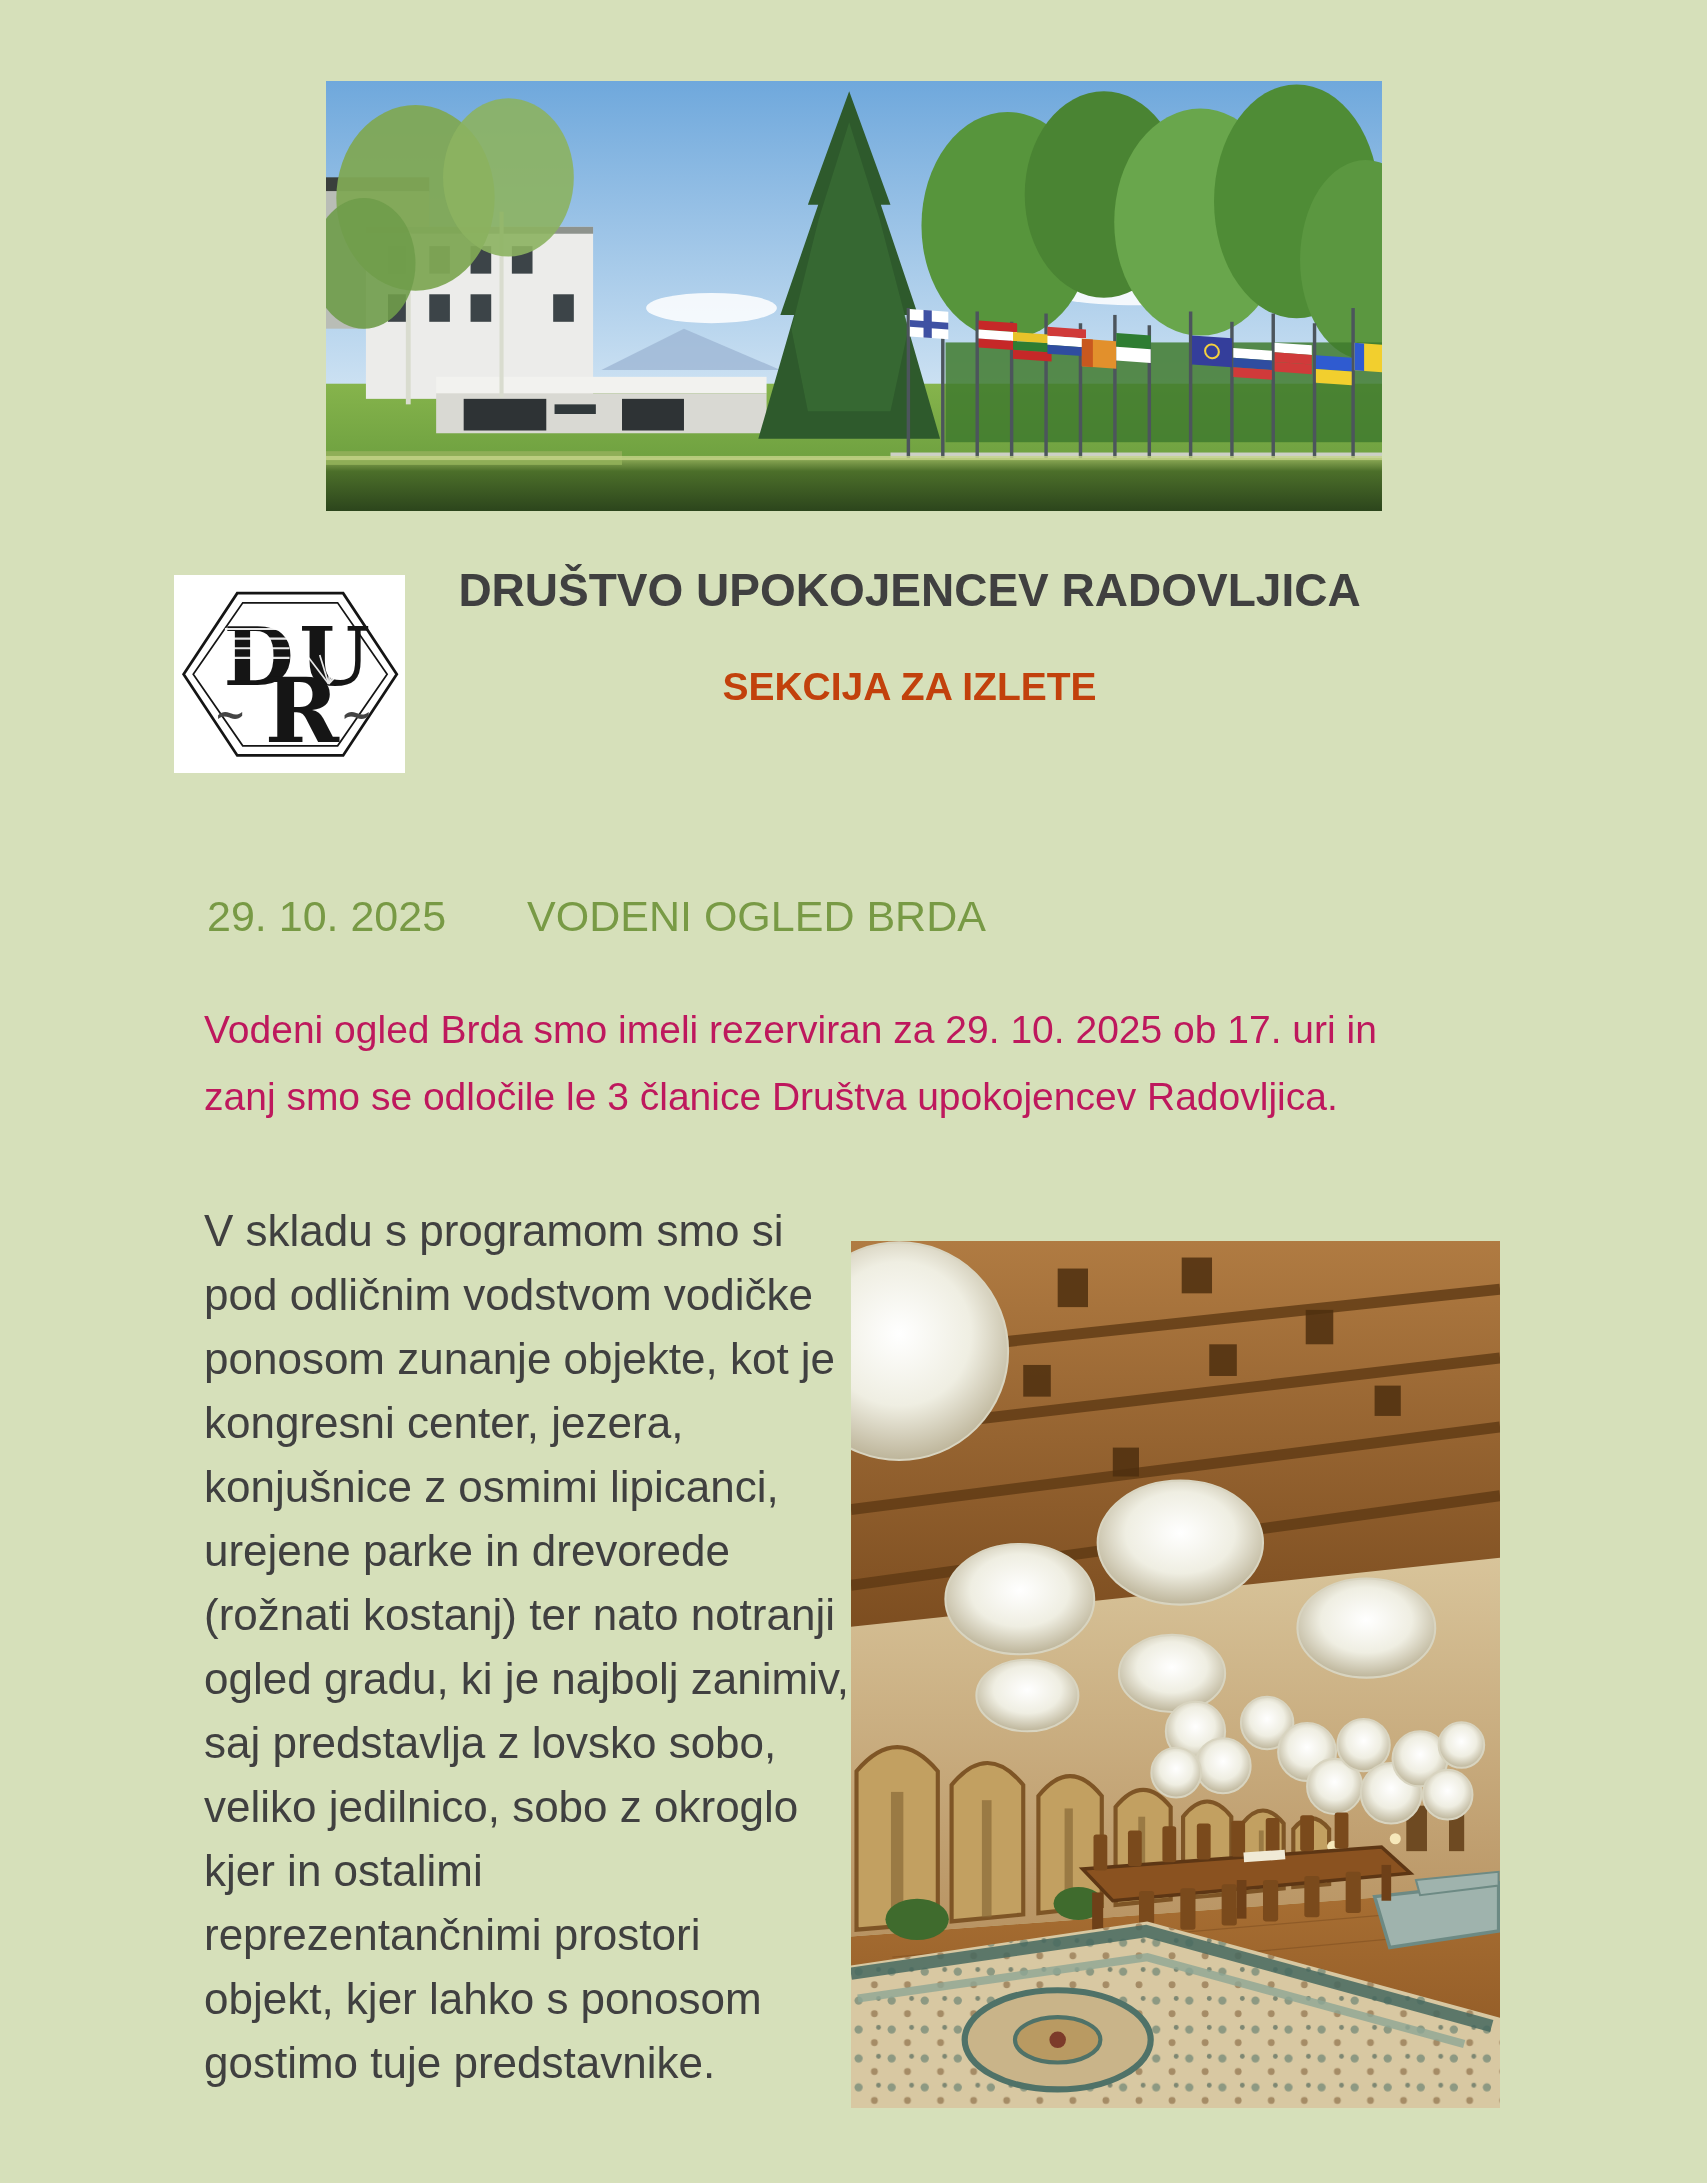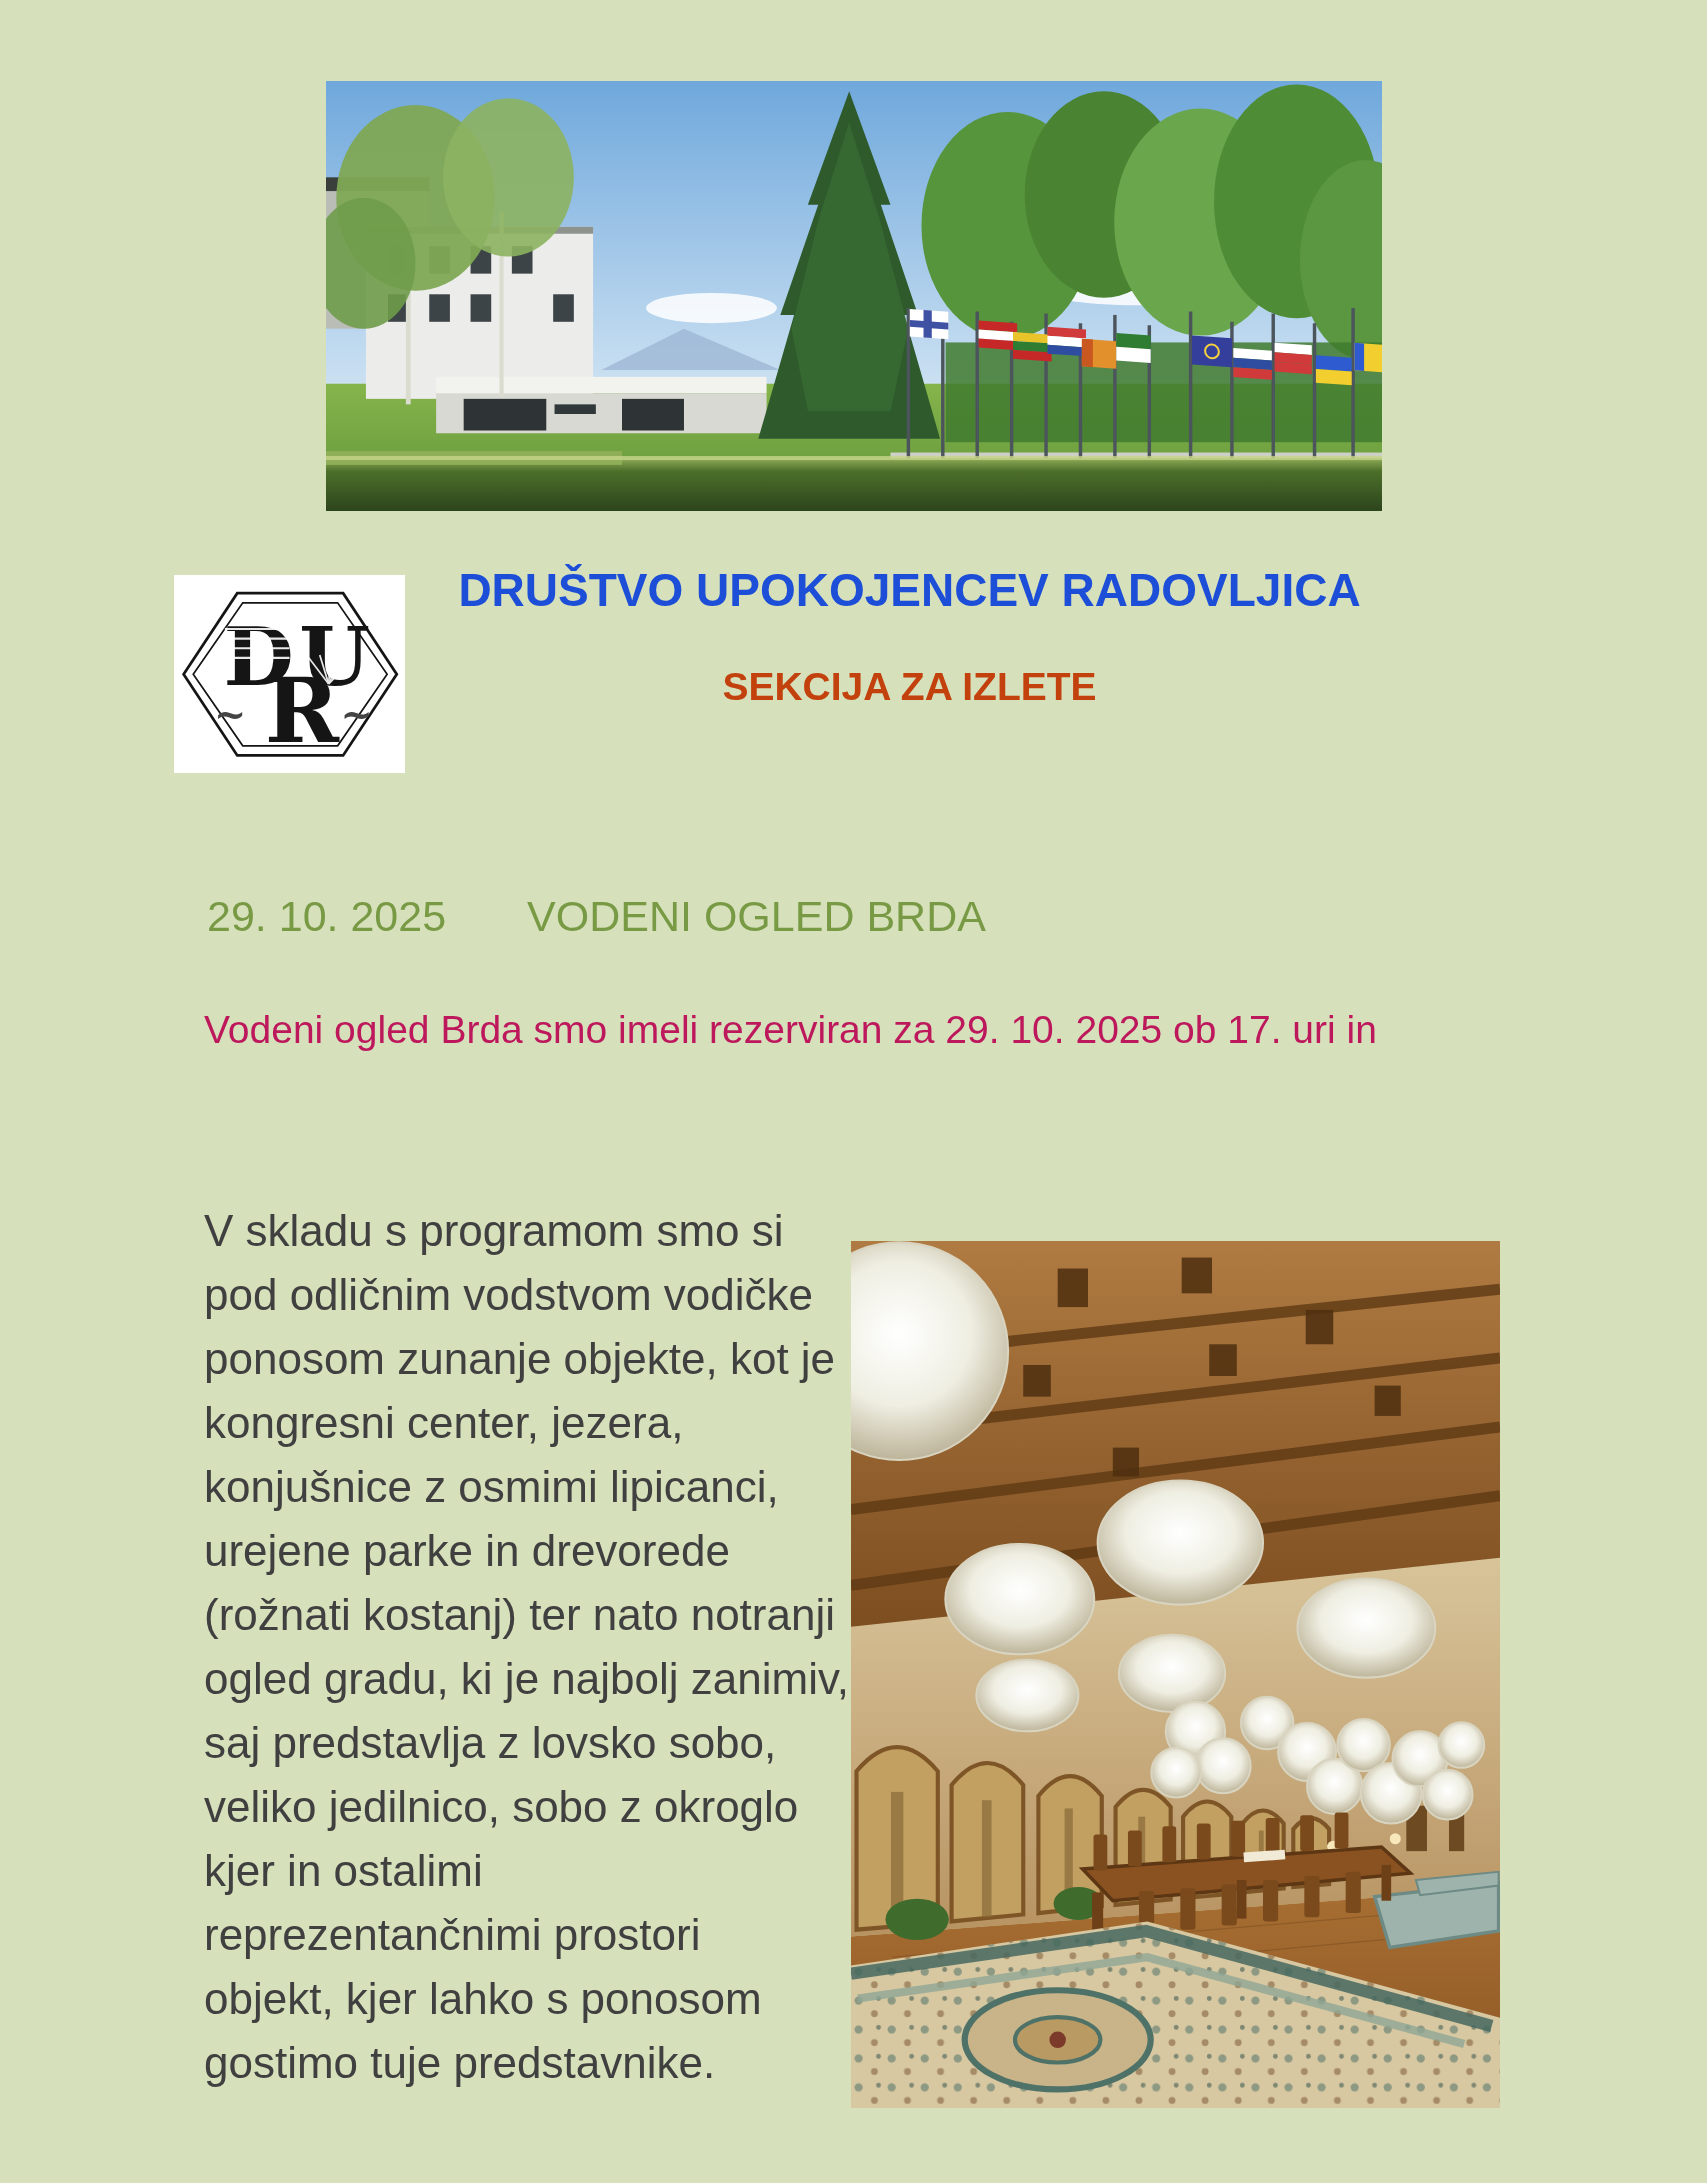--- a/index.html
+++ b/index.html
@@ -7,21 +7,21 @@
     position:relative;
     width:1708px;height:2183px;
     background:#d6e0ba;
     font-family:"Liberation Sans", sans-serif;
     overflow:hidden;
   }
   .photo-frame{position:absolute;overflow:hidden;}
   .photo-frame svg{display:block;width:100%;height:100%;}
   .org-title{
     position:absolute;left:386px;top:563px;width:1047px;
-    text-align:center;font-size:46px;font-weight:bold;color:#1d4ed8;
+    text-align:center;font-size:46px;font-weight:bold;color:#404040;
     letter-spacing:0px;white-space:nowrap;
   }
   .org-subtitle{
     position:absolute;left:386px;top:665px;width:1047px;
     text-align:center;font-size:39px;font-weight:bold;color:#c2410c;
     white-space:nowrap;
   }
   .article-heading{
     position:absolute;left:207px;top:892px;
     font-size:43px;font-weight:normal;color:#789a45;white-space:nowrap;
@@ -206,20 +206,21 @@
 
   <div class="org-title">DRUŠTVO UPOKOJENCEV RADOVLJICA</div>
   <div class="org-subtitle">SEKCIJA ZA IZLETE</div>
 
   <div class="article-heading">
     <span class="date">29. 10. 2025</span><span class="headtext">VODENI OGLED BRDA</span>
   </div>
 
   <div class="intro">
     <div>Vodeni ogled Brda smo imeli rezerviran za 29. 10. 2025 ob 17. uri in</div>
+    <div>zanj smo se odločile le 3 članice Društva upokojencev Radovljica.</div>
   </div>
 
   <div class="body-col">
     <div>V skladu s programom smo si</div>
     <div>pod odličnim vodstvom vodičke</div>
     <div>ponosom zunanje objekte, kot je</div>
     <div>kongresni center, jezera,</div>
     <div>konjušnice z osmimi lipicanci,</div>
     <div>urejene parke in drevorede</div>
     <div>(rožnati kostanj) ter nato notranji</div>

